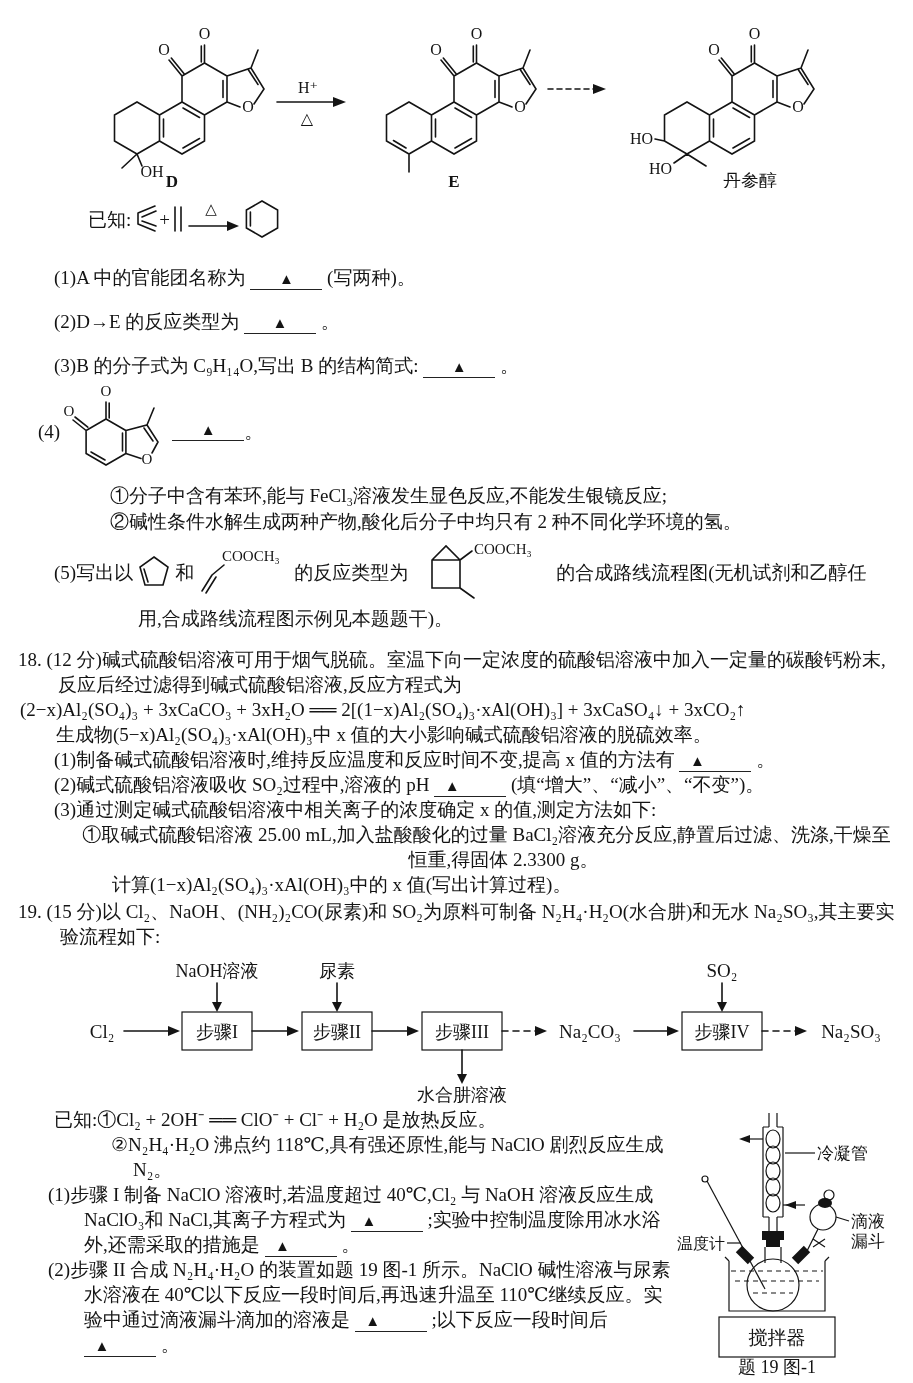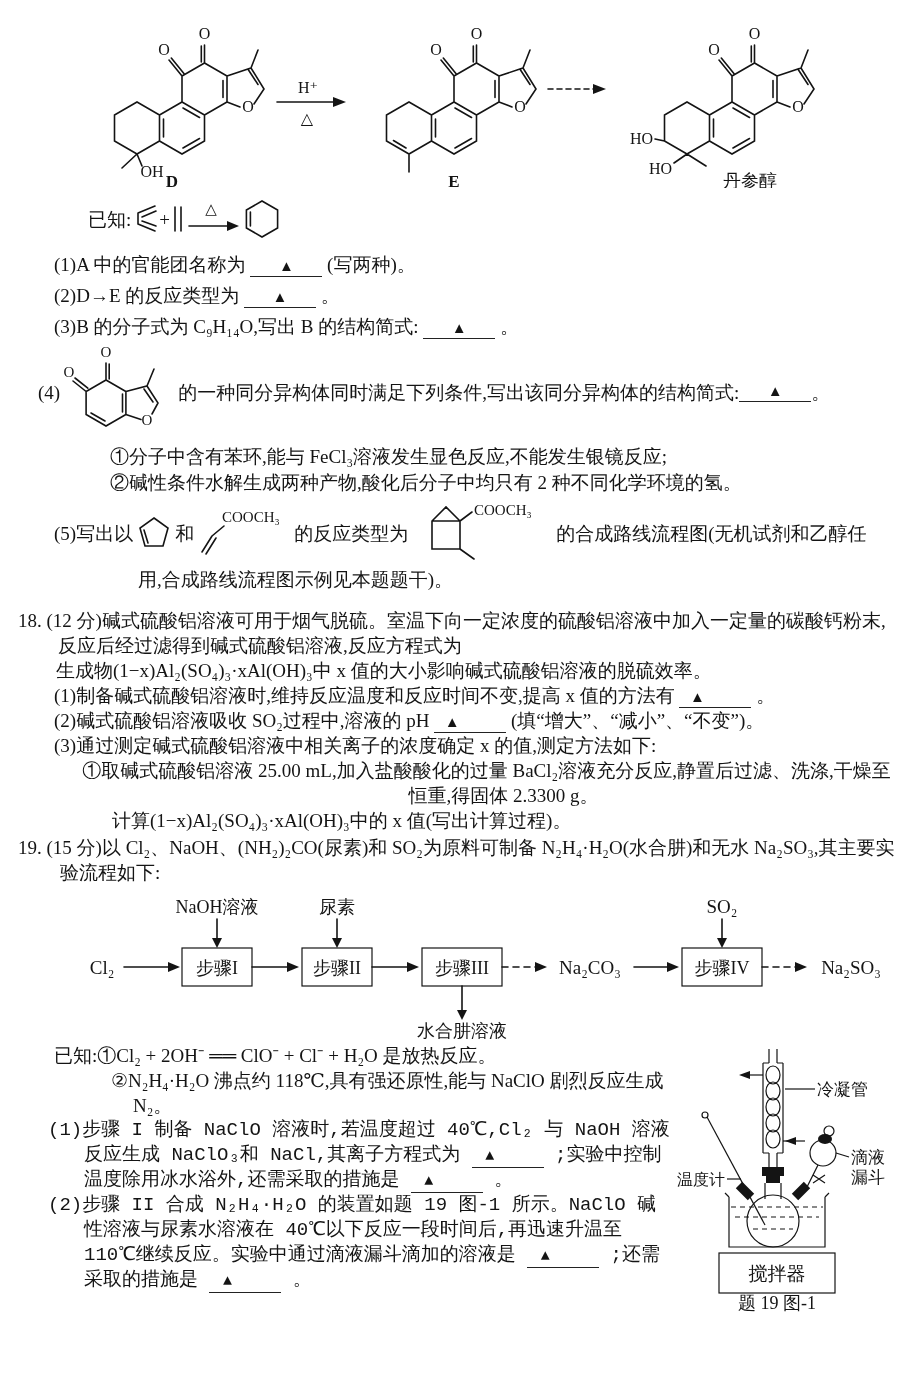--- a/index.html
+++ b/index.html
@@ -15,37 +15,37 @@
   .thin{stroke:#141414;stroke-width:1.2;fill:none;}
   .fillb{fill:#141414;stroke:none;}
   .scheme-row{display:flex;align-items:flex-start;margin:2px 0 0 58px;}
   .arrow-gap{margin-top:72px;}
   .known-row{display:flex;align-items:center;margin:4px 0 4px 70px;height:54px;}
   .blank{
     display:inline-block;min-width:62px;text-align:center;
     border-bottom:1.6px solid #222;font-size:15px;line-height:16px;
     padding:0 5px 2px 5px;vertical-align:baseline;
   }
-  .q17-item{margin-left:36px;margin-top:6px;}
+  .q17-item{margin-left:36px;margin-top:19px;}
   .q4-head{display:flex;align-items:center;margin-left:20px;margin-top:2px;}
   .q4-head .t{margin-left:6px;}
   .q4-cond{margin-left:92px;margin-top:1px;}
   .q5-head{display:flex;align-items:center;margin-left:36px;margin-top:4px;gap:4px;}
   .q5-line2{margin-left:120px;}
   .p18{padding-left:40px;text-indent:-40px;margin-top:16px;font-family:Liberation Serif, serif;}
   .eq18{margin-left:2px;white-space:nowrap;}
   .p18b{margin-left:38px;}
   .item18{padding-left:72px;text-indent:-36px;}
   .sub18{padding-left:94px;text-indent:-34px;text-align:center;}
   .sub18c{padding-left:94px;}
   .p19{padding-left:42px;text-indent:-42px;margin-top:2px;}
   .apparatus{float:right;width:218px;margin:2px 0 2px 6px;}
   .known19a{padding-left:36px;font-family:Liberation Serif, serif;}
   .known19b{padding-left:115px;text-indent:-22px;}
-  .item19{padding-left:66px;text-indent:-36px;font-family:Liberation Mono, monospace;}
+  .item19{padding-left:66px;text-indent:-36px;}
   .flow{margin:2px 0 4px 12px;}
 </style>
 </head>
 <body>
 
 <div class="page">
 
   <div class="scheme-row">
 
     <svg width="198" height="180" viewBox="0 0 198 180">
@@ -156,21 +156,20 @@
       <path class="chem" d="M46,39 L65.9,50.5 L65.9,73.5 L46,85 L26.1,73.5 L26.1,50.5 Z
         M65.9,50.5 L87,45 L98,62 L92,73 M65.9,73.5 L81,78.5
         M87,45 L94,28
         M46,39 L46,22 M49.2,38 L49.2,23
         M26.1,50.5 L13,40 M27.8,47.2 L15,37
         M62.5,53 L62.5,71 M45,80 L31,72 M84,48 L93,61"></path>
       <text x="46" y="16" font-size="15" text-anchor="middle">O</text>
       <text x="9" y="36" font-size="15" text-anchor="middle">O</text>
       <text x="87" y="84" font-size="15" text-anchor="middle">O</text>
     </svg>
-    <span class="t">的一种同分异构体同时满足下列条件,写出该同分异构体的结构简式:</span>
     <span class="blank">▲</span>
     <span>。</span>
   </div>
   <div class="q4-cond">①分子中含有苯环,能与 FeCl₃溶液发生显色反应,不能发生银镜反应;</div>
   <div class="q4-cond">②碱性条件水解生成两种产物,酸化后分子中均只有 2 种不同化学环境的氢。</div>
 
   <div class="q5-head">
     <span>(5)写出以</span>
     <svg width="34" height="38" viewBox="0 0 34 38">
       <path class="chem" d="M17,4 L31,14 L26,32 L8,32 L3,14 Z M7,16 L11,29"></path>
@@ -184,21 +183,22 @@
     <svg width="140" height="68" viewBox="0 0 140 68">
       <path class="chem" d="M20,22 L20,50 L48,50 L48,22 L20,22 M20,22 L34,8 L48,22
         M48,22 L60,13 M48,50 L62,60"></path>
       <text x="62" y="16" font-size="15" text-anchor="start">COOCH₃</text>
     </svg>
     <span>的合成路线流程图(无机试剂和乙醇任</span>
   </div>
   <div class="q5-line2">用,合成路线流程图示例见本题题干)。</div>
 
   <div class="p18">18. (12 分)碱式硫酸铝溶液可用于烟气脱硫。室温下向一定浓度的硫酸铝溶液中加入一定量的碳酸钙粉末,反应后经过滤得到碱式硫酸铝溶液,反应方程式为</div>
-  <div class="p18b">生成物(1−x)Al₂(SO₄)₃·xAl(OH)₃中 x 值的大小影响碱式硫酸铝溶液的脱硫效率。</div>
+  <div class="eq18">(2−x)Al₂(SO₄)₃ + 3xCaCO₃ + 3xH₂O ══ 2[(1−x)Al₂(SO₄)₃·xAl(OH)₃] + 3xCaSO₄↓ + 3xCO₂↑</div>
+  <div class="p18b">生成物(5−x)Al₂(SO₄)₃·xAl(OH)₃中 x 值的大小影响碱式硫酸铝溶液的脱硫效率。</div>
   <div class="item18">
     <span>(1)制备碱式硫酸铝溶液时,维持反应温度和反应时间不变,提高 x 值的方法有</span>
     <span class="blank">▲</span>
     <span>。</span>
   </div>
   <div class="item18">
     <span>(2)碱式硫酸铝溶液吸收 SO₂过程中,溶液的 pH</span>
     <span class="blank">▲</span>
     <span>(填“增大”、“减小”、“不变”)。</span>
   </div>
@@ -302,19 +302,19 @@
     <div class="item19">
       <span>(1)步骤 I 制备 NaClO 溶液时,若温度超过 40℃,Cl₂ 与 NaOH 溶液反应生成 NaClO₃和 NaCl,其离子方程式为</span>
       <span class="blank">▲</span>
       <span>;实验中控制温度除用冰水浴外,还需采取的措施是</span>
       <span class="blank">▲</span>
       <span>。</span>
     </div>
     <div class="item19">
       <span>(2)步骤 II 合成 N₂H₄·H₂O 的装置如题 19 图-1 所示。NaClO 碱性溶液与尿素水溶液在 40℃以下反应一段时间后,再迅速升温至 110℃继续反应。实验中通过滴液漏斗滴加的溶液是</span>
       <span class="blank">▲</span>
-      <span>;还需采取的措施是</span>
+      <span>;以下反应一段时间后</span>
       <span class="blank">▲</span>
       <span>。</span>
     </div>
   </div>
 
 </div>
 
 </body></html>

